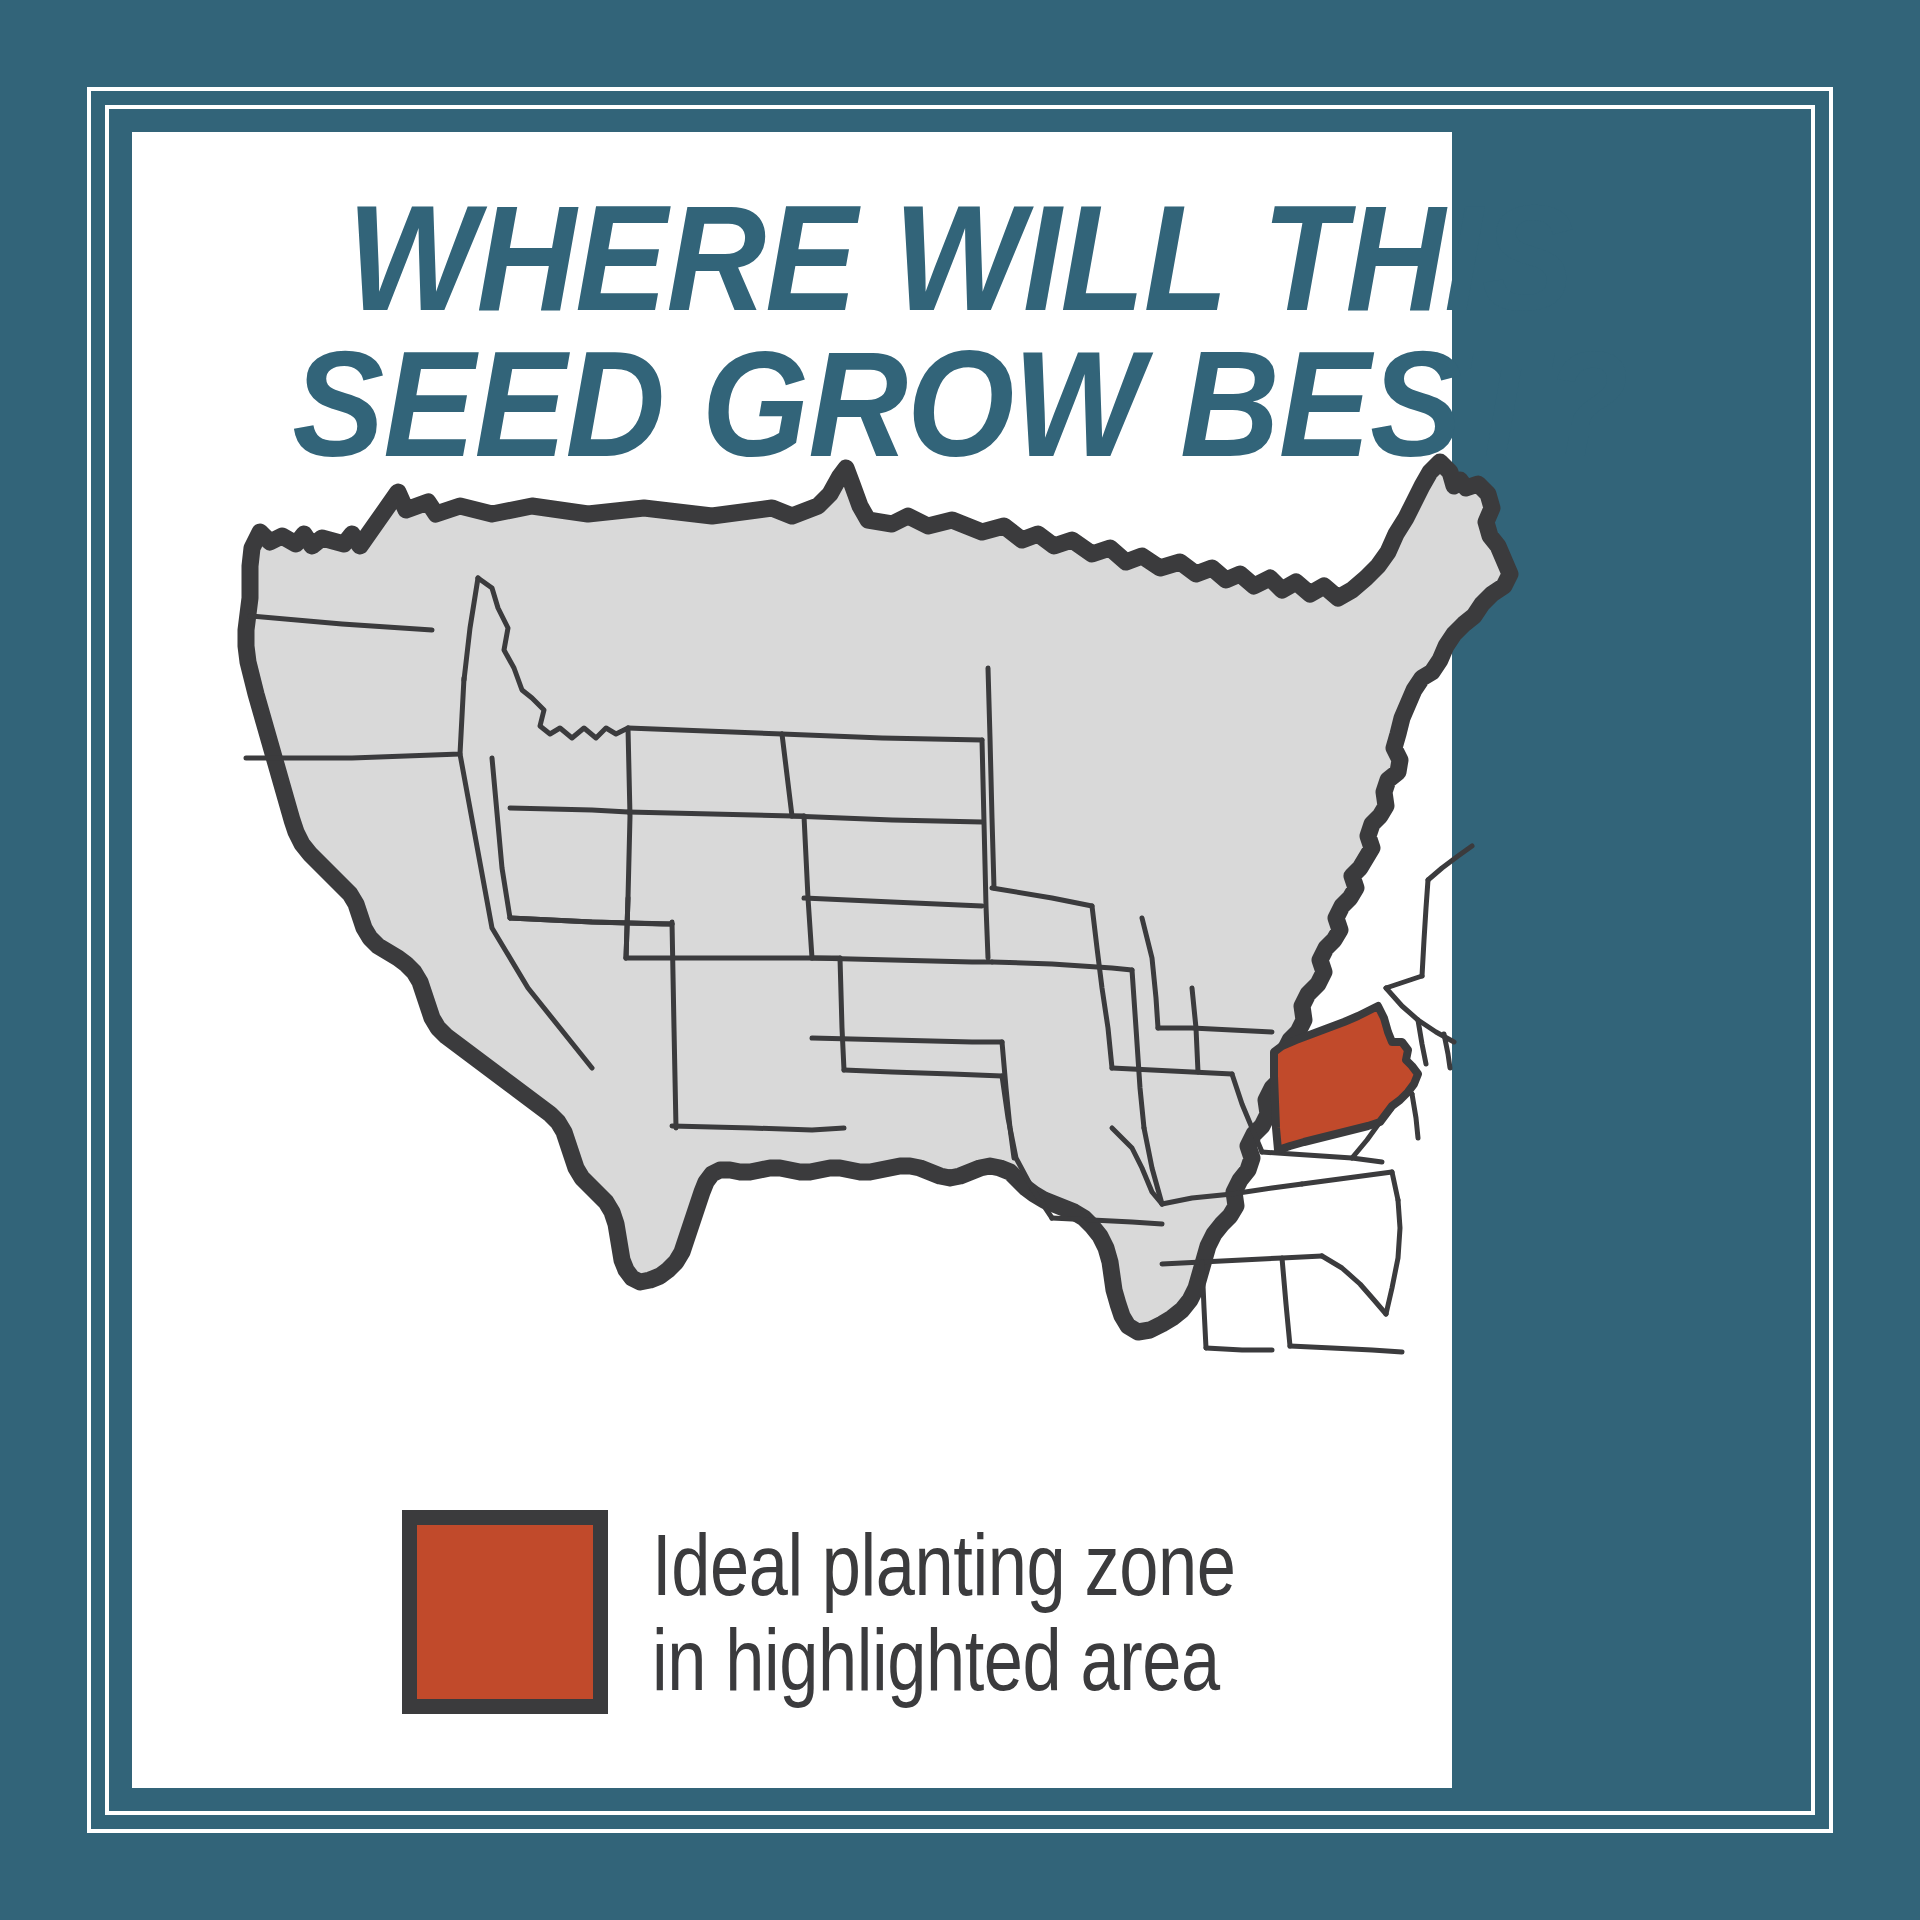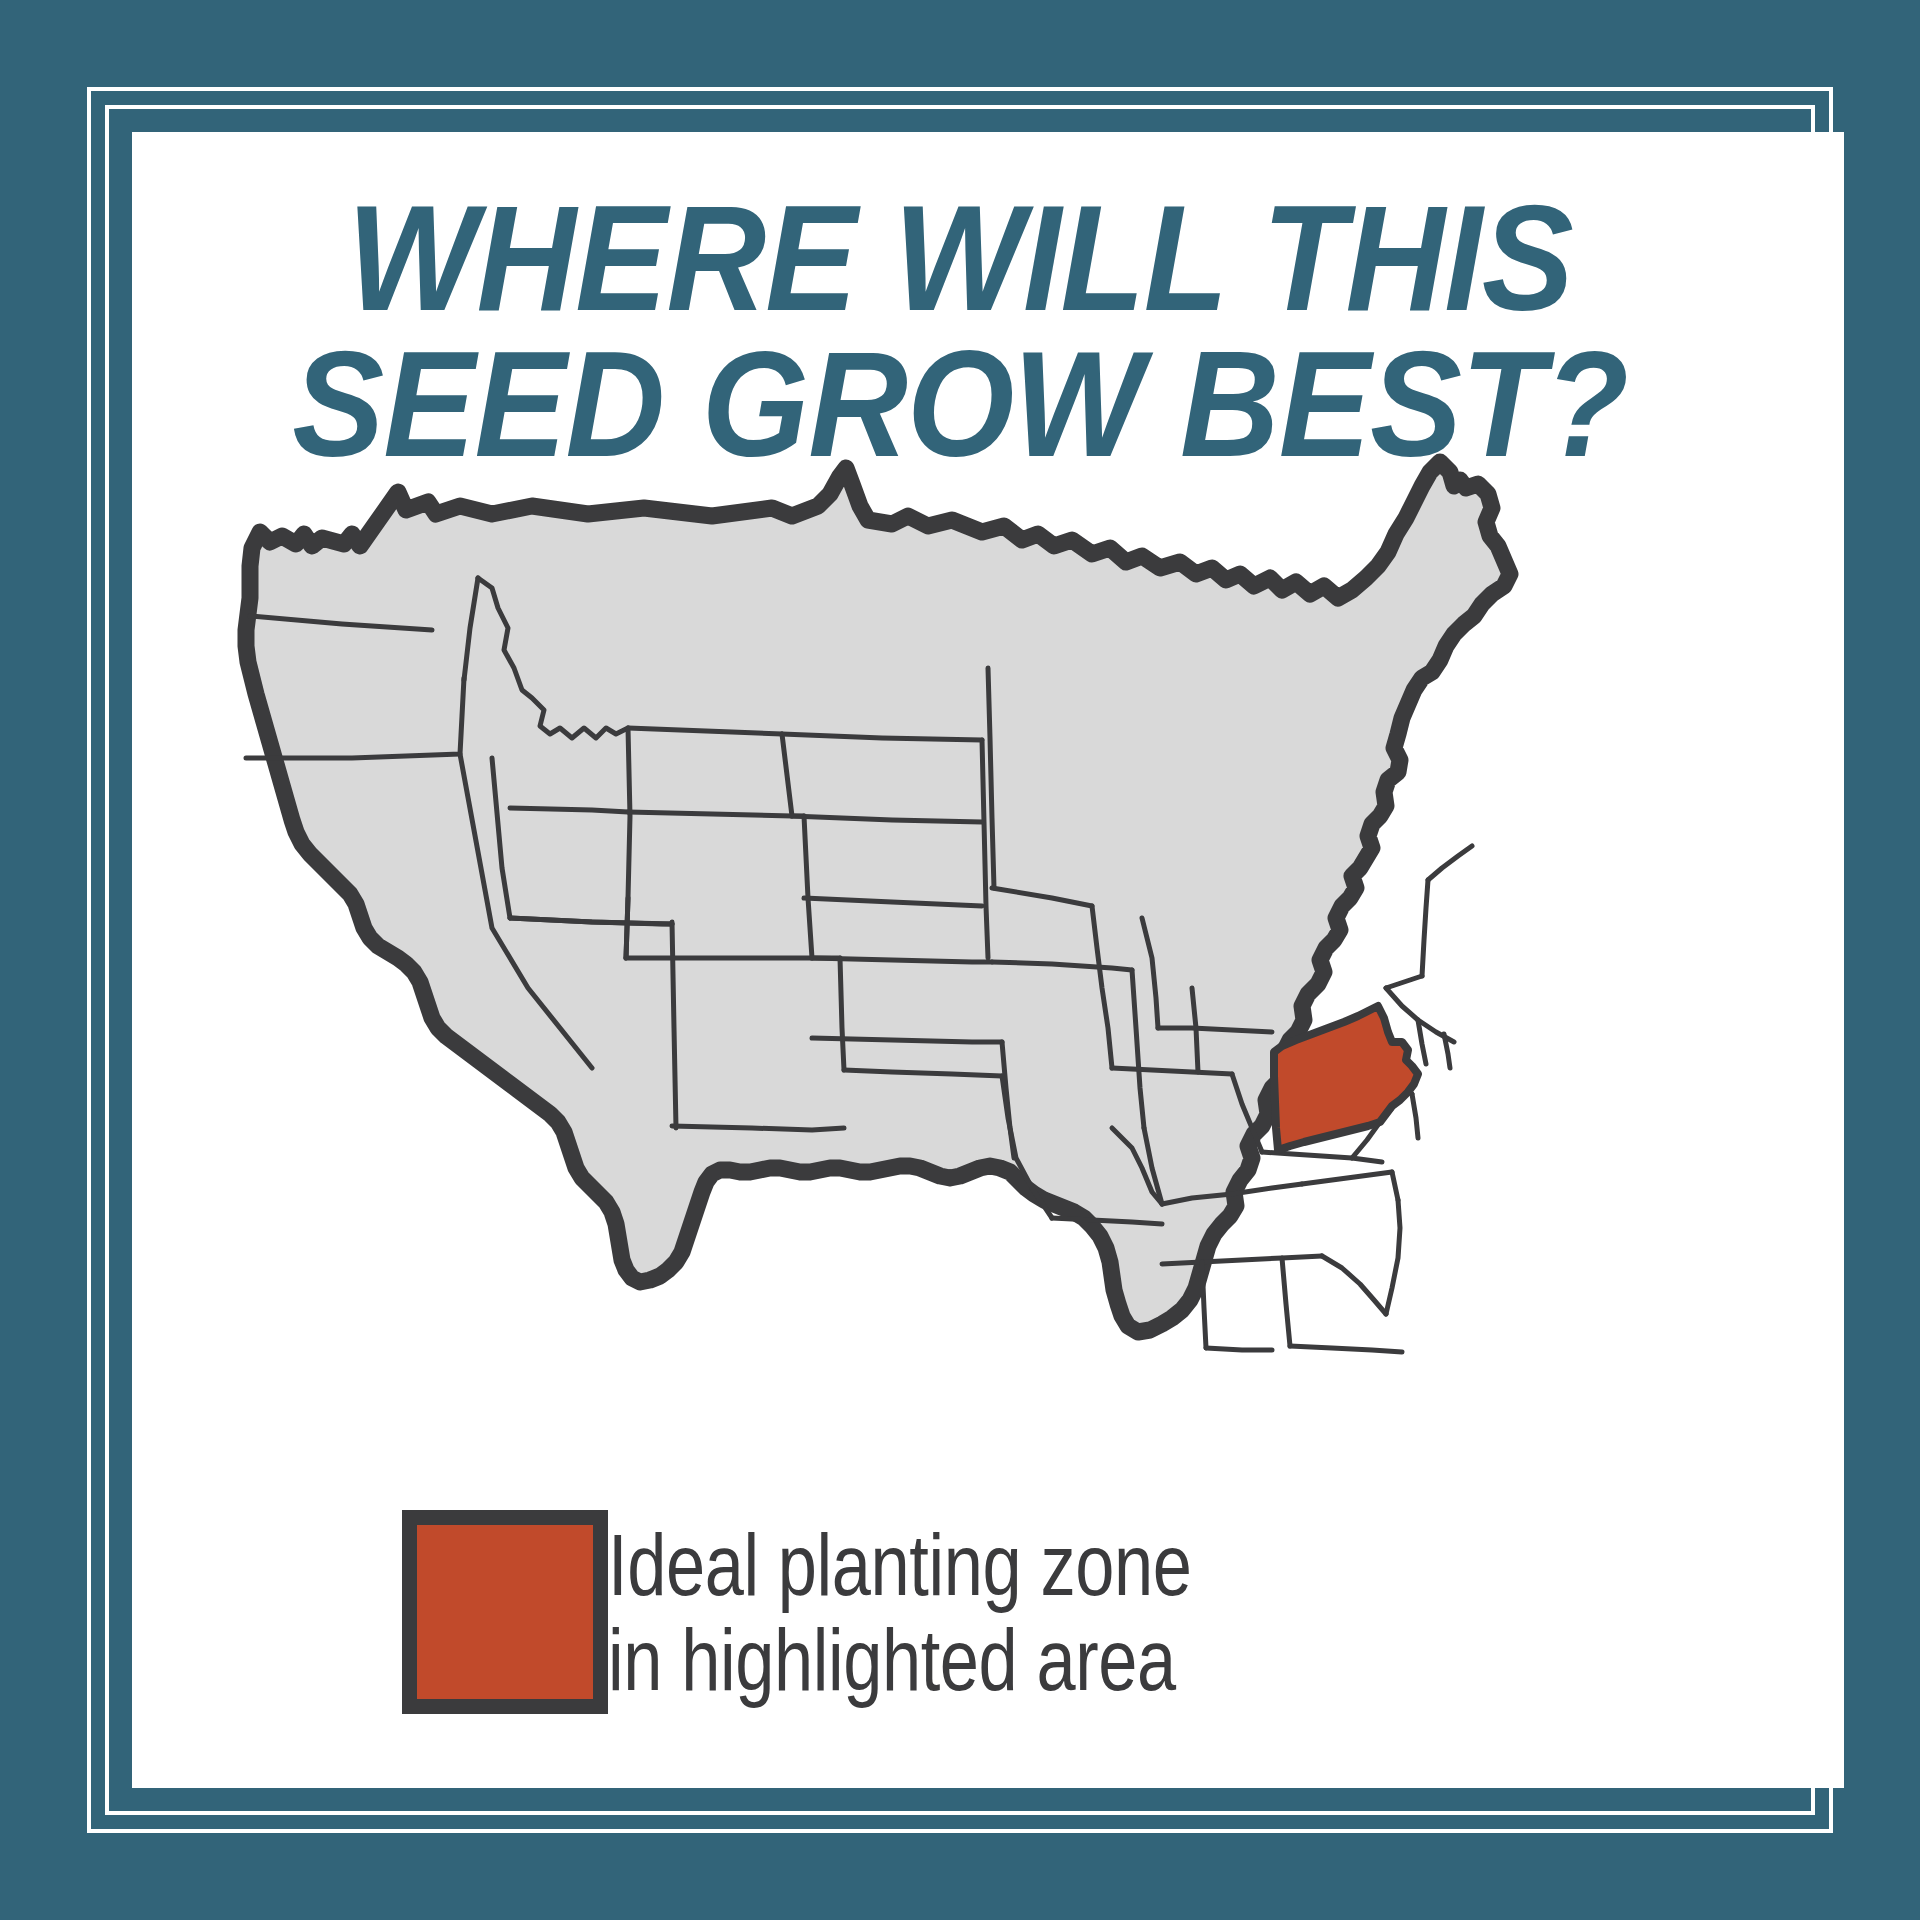--- a/index.html
+++ b/index.html
@@ -26,21 +26,21 @@
   .rule-outer-right { left:1829px;top:87px;   width:4px;    height:1746px; }
 
   .rule-inner-top   { left:105px; top:105px;  width:1710px; height:4px; }
   .rule-inner-bot   { left:105px; top:1811px; width:1710px; height:4px; }
   .rule-inner-left  { left:105px; top:105px;  width:4px;    height:1710px; }
   .rule-inner-right { left:1811px;top:105px;  width:4px;    height:1710px; }
 
   #content{
     position:absolute;
     left:132px; top:132px;
-    width:1712px; height:1656px;
+    width:1320px; height:1656px;
     background:#ffffff;
   }
 
   
   #title{
     position:absolute;
     left:0; top:54px;
     width:1656px;
     text-align:center;
     color:#326479;
@@ -64,20 +64,21 @@
   }
   #map-svg{ width:100%; height:100%; display:block; }
 
   
   #legend{
     position:absolute;
     left:270px; top:1370px;
     width:1120px; height:220px;
     display:flex;
     align-items:center;
+    gap:44px;
   }
   #legend-swatch{
     width:206px; height:204px;
     flex:0 0 auto;
     background:#C14A2B;
     border:15px solid #3B3B3D;
   }
   #legend-text{
     color:#3B3B3D;
     font-family:"Liberation Sans Narrow","Liberation Sans",sans-serif;

